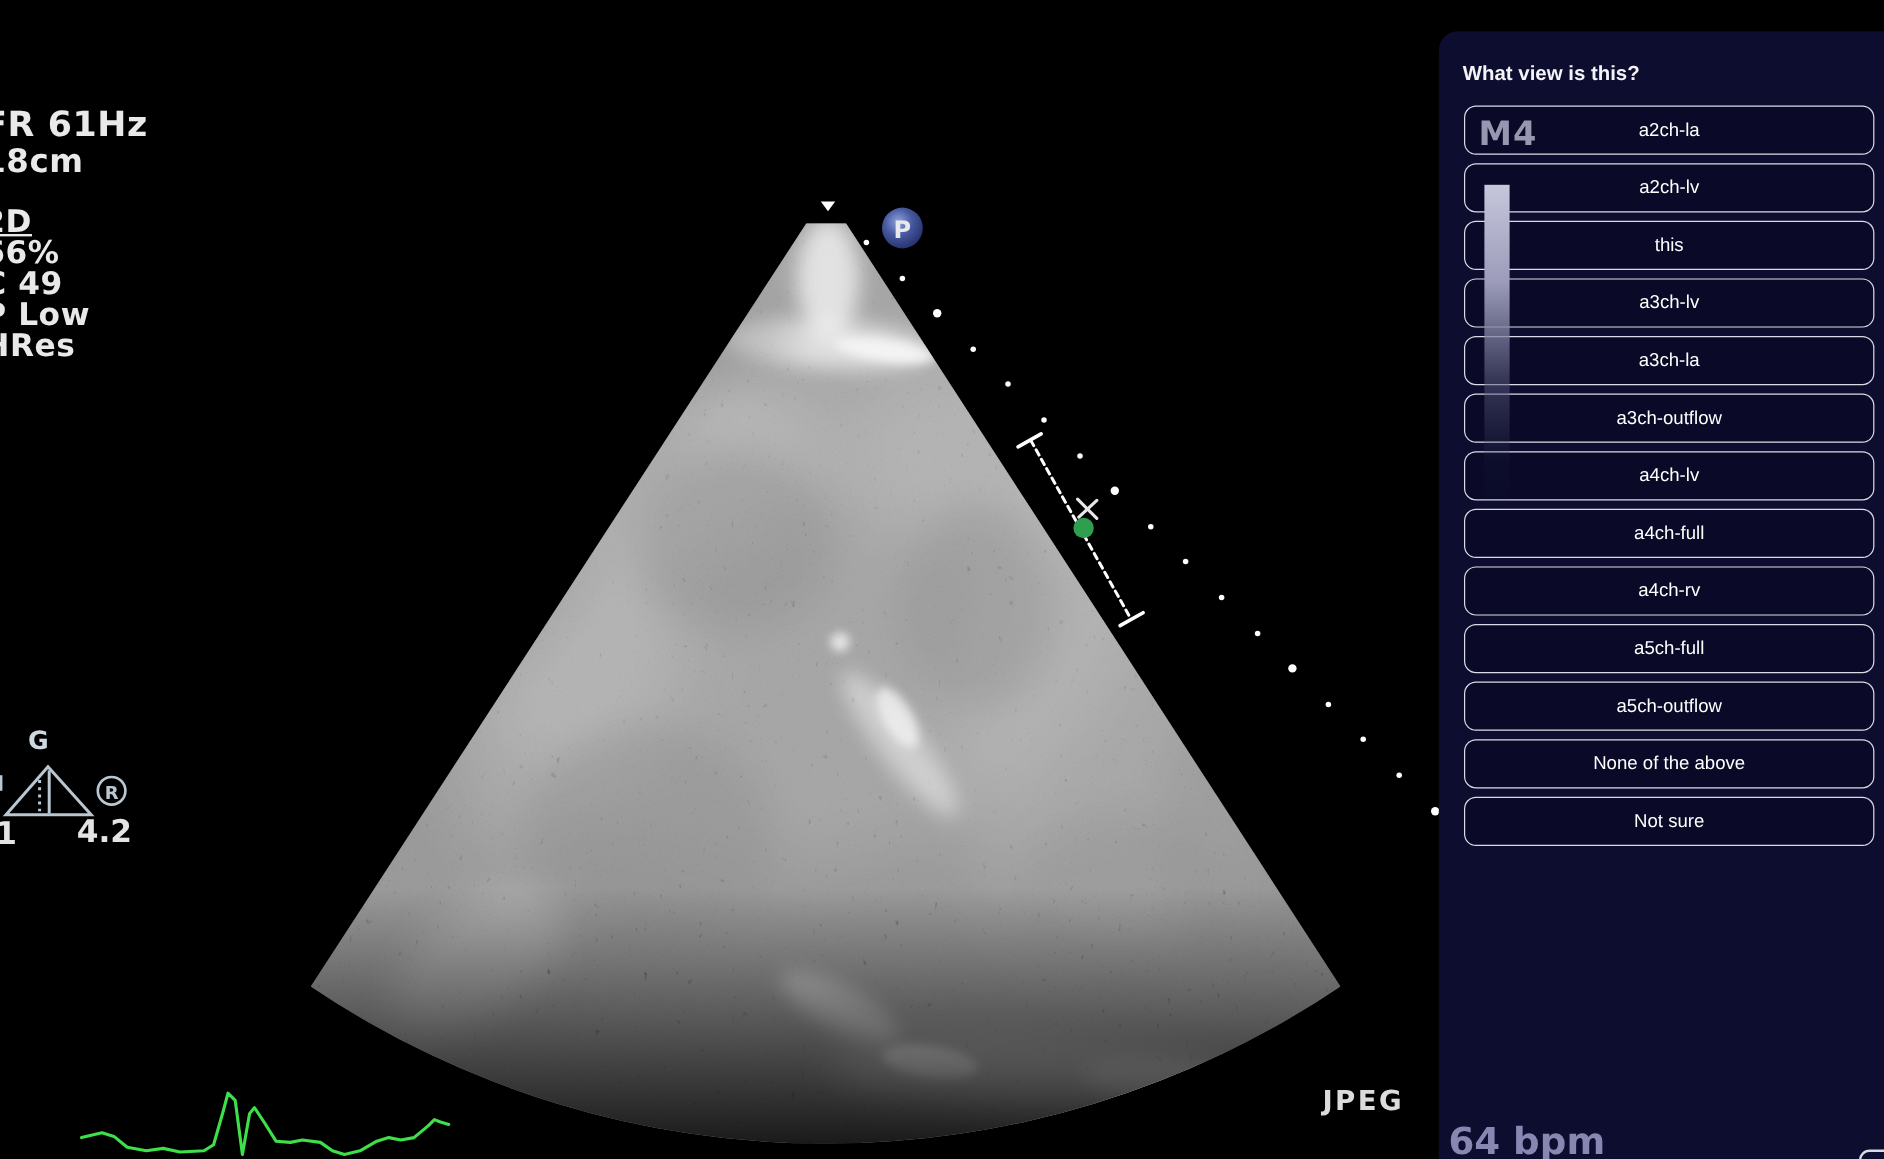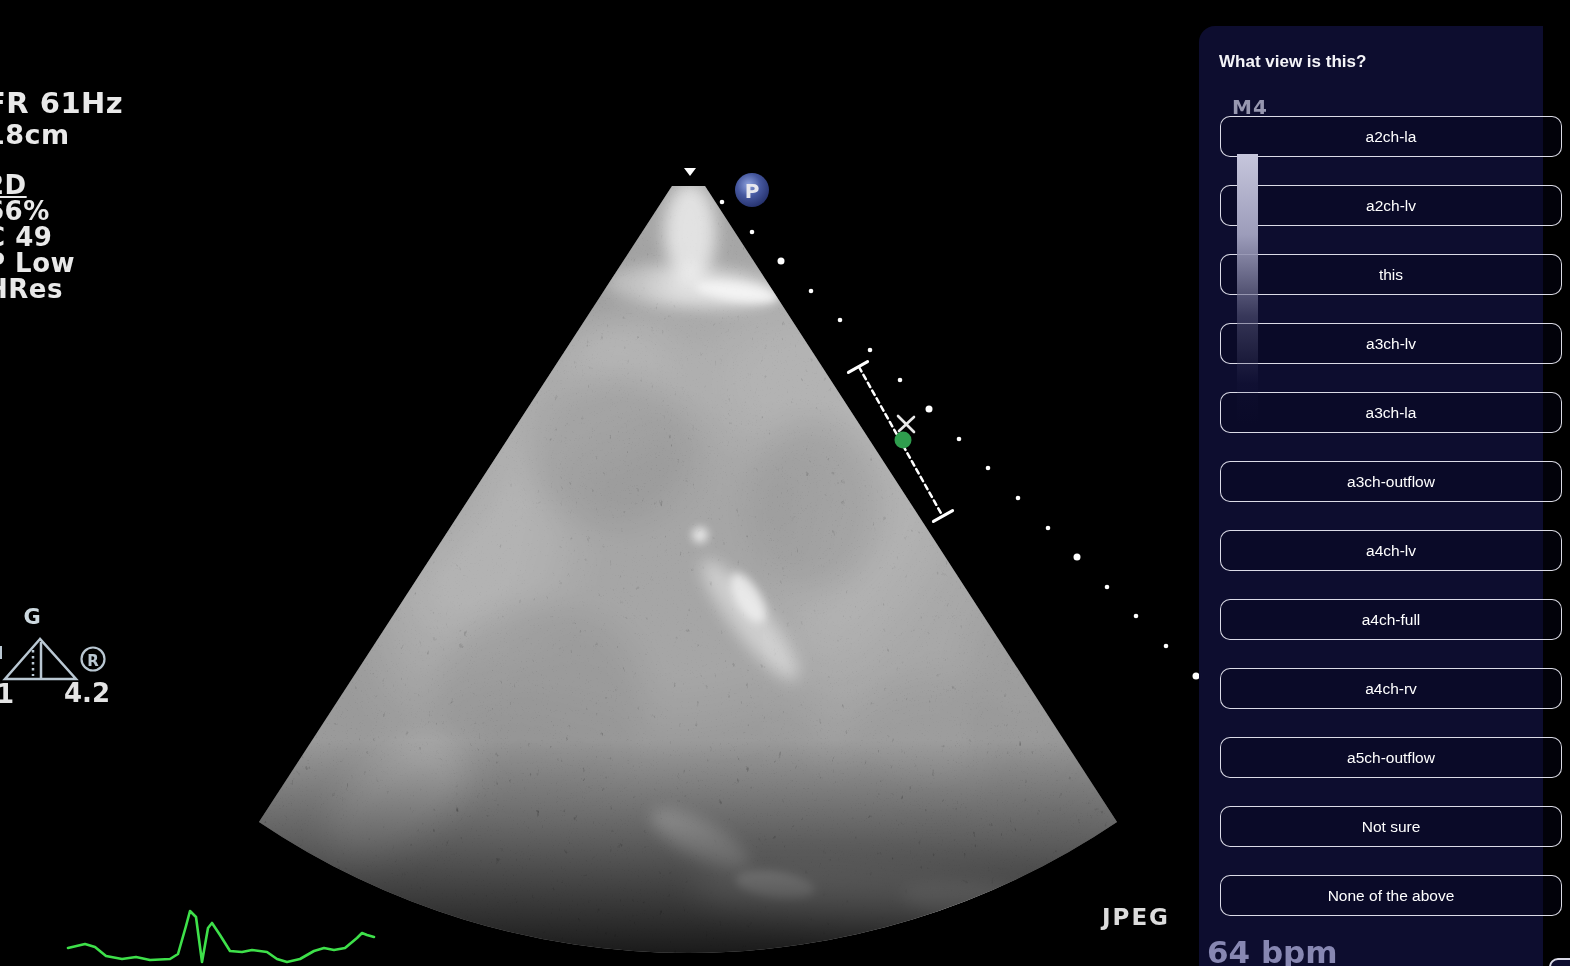--- a/index.html
+++ b/index.html
@@ -10,34 +10,34 @@
   .us-textblock{position:absolute;left:-14px;top:90px;z-index:2;color:#e9e9e9;
     font-family:"DejaVu Sans",sans-serif;font-weight:bold;line-height:26px;
     letter-spacing:.5px;}
   .us-textblock .fr{font-size:29px;margin-bottom:6px;}
   .us-textblock .depth{font-size:27px;}
   .us-textblock .sp{height:24px;}
   .us-textblock .row{font-size:26px;}
   .us-textblock .mode{text-decoration:underline;}
 
   
-  .panel{position:absolute;left:1199px;top:26px;width:344px;height:941px;
+  .panel{position:absolute;left:1199px;top:26px;width:372px;height:941px;
     background:#0d0d2f;border-radius:16px 0 0 0;z-index:5;}
   .panel-title{position:absolute;left:20px;top:26px;font-size:17px;font-weight:600;
     color:#f4f4f8;}
   .options{position:absolute;left:21px;top:62px;width:342px;}
   .opt-btn{display:flex;align-items:center;justify-content:center;width:342px;
     height:41px;margin-bottom:7px;box-sizing:border-box;
     background:rgba(6,6,28,.35);border:1.5px solid rgba(238,238,248,.92);
     border-radius:10px;color:#fff;font-size:15.5px;font-weight:500;
-    font-family:"Liberation Sans",sans-serif;cursor:pointer;padding:4px;margin-top:28px;}
+    font-family:"Liberation Sans",sans-serif;cursor:pointer;padding:4px;}
   
   .artifacts{position:absolute;inset:0;pointer-events:none;z-index:6;}
   .m4{position:absolute;left:33px;top:69px;font-family:"DejaVu Sans",sans-serif;
-    font-weight:bold;font-size:20px;color:#9797b0;letter-spacing:1px;}
+    font-weight:bold;font-size:28px;color:#9797b0;letter-spacing:1px;}
   .graybar{position:absolute;left:38px;top:128px;width:21px;height:270px;
     background:linear-gradient(180deg,#c6c6dc 0%,#9c9cba 30%,
       rgba(90,90,125,.55) 60%,rgba(30,30,70,.15) 85%,rgba(13,13,47,0) 100%);}
   .bpm{position:absolute;left:8px;top:908px;font-family:"DejaVu Sans",sans-serif;
     font-weight:bold;font-size:31px;color:#8787b2;}
   .partial-btn{position:absolute;left:350px;top:932px;width:90px;height:40px;
     border:2px solid #d9d9e6;border-radius:9px;background:#0d0d2f;}
 </style>
 </head>
 <body>
@@ -189,23 +189,24 @@
   <div class="options">
     <button class="opt-btn">a2ch-la</button>
     <button class="opt-btn">a2ch-lv</button>
     <button class="opt-btn">this</button>
     <button class="opt-btn">a3ch-lv</button>
     <button class="opt-btn">a3ch-la</button>
     <button class="opt-btn">a3ch-outflow</button>
     <button class="opt-btn">a4ch-lv</button>
     <button class="opt-btn">a4ch-full</button>
     <button class="opt-btn">a4ch-rv</button>
+    <button class="opt-btn">a5ch-full</button>
     <button class="opt-btn">a5ch-outflow</button>
+    <button class="opt-btn">None of the above</button>
     <button class="opt-btn">Not sure</button>
-    <button class="opt-btn">None of the above</button>
   </div>
   <div class="artifacts">
     <div class="m4">M4</div>
     <div class="graybar"></div>
     <div class="bpm">64 bpm</div>
   </div>
   <div class="partial-btn"></div>
 </div>
 
 </body></html>

